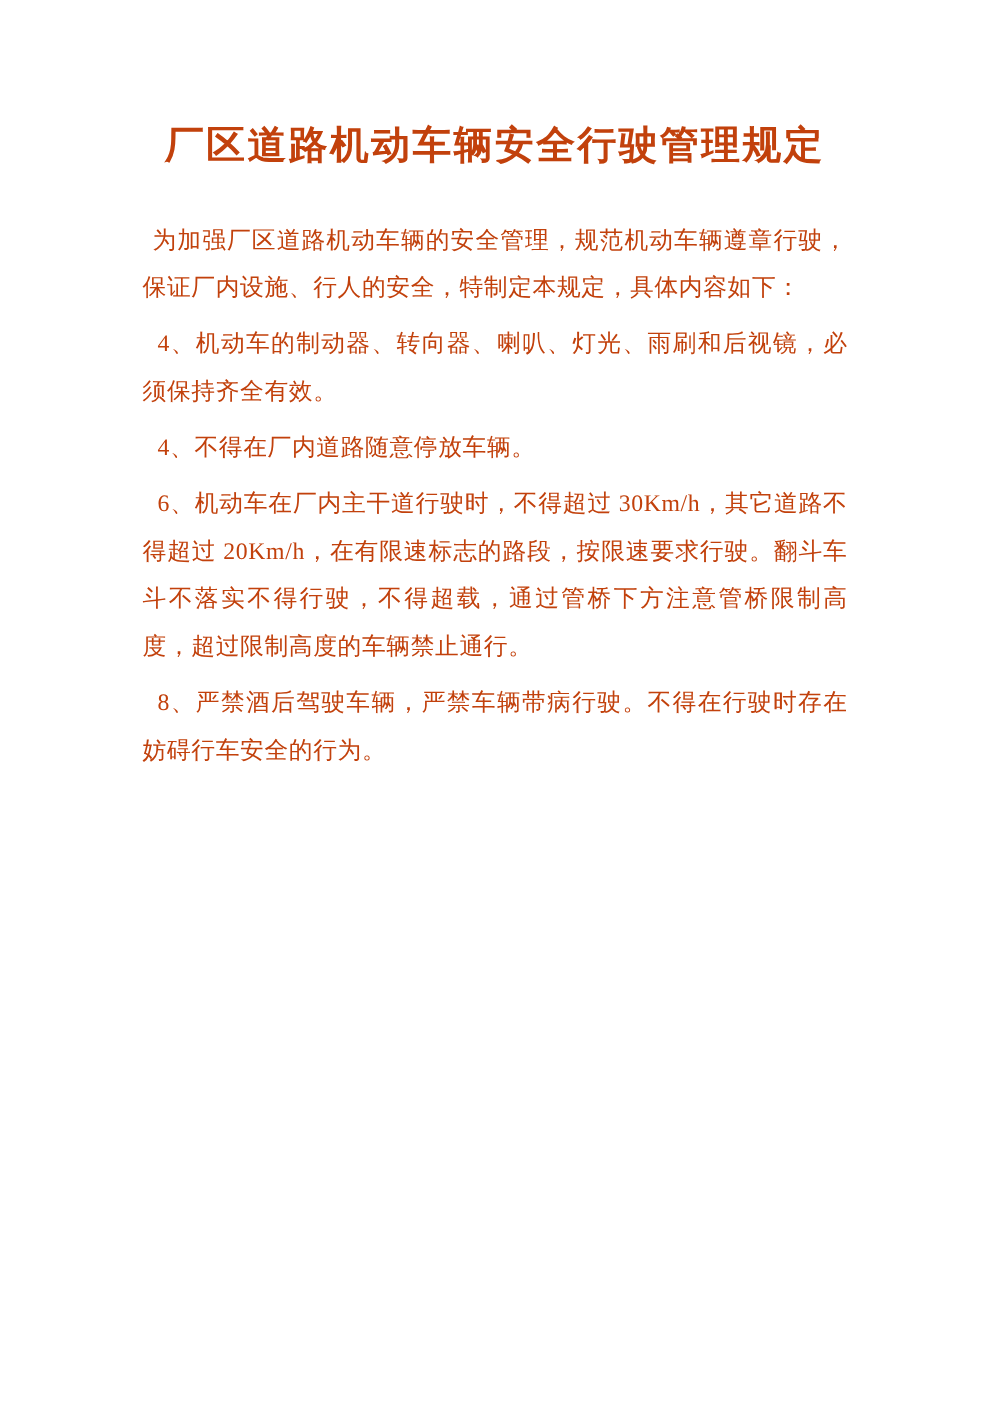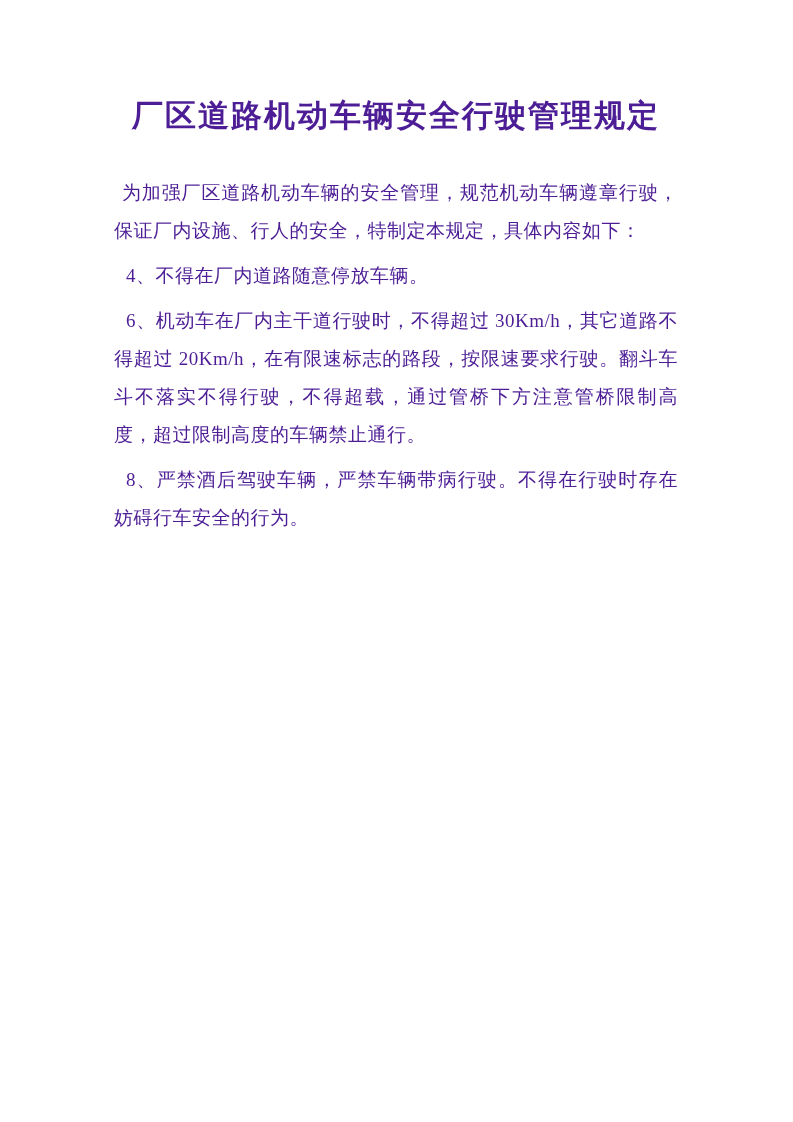--- a/index.html
+++ b/index.html
@@ -8,21 +8,21 @@
     background: #ffffff;
   }
   .page {
     position: relative;
     width: 793px;
     height: 1122px;
     box-sizing: border-box;
     background: #ffffff;
     padding: 94px 115px 0 114px;
     font-family: "Liberation Serif", "DejaVu Serif", serif;
-    color: #4c1d95;
+    color: #c2410c;
     overflow: hidden;
   }
   .doc-title {
     margin: 0 0 24px 0;
     font-size: 31px;
     font-weight: bold;
     text-align: center;
     letter-spacing: 2px;
     line-height: 44px;
     white-space: nowrap;
@@ -47,16 +47,17 @@
   }
 </style>
 </head>
 <body>
 
 <div class="page">
   <h1 class="doc-title">厂区道路机动车辆安全行驶管理规定</h1>
 
   <p class="para intro">为加强厂区道路机动车辆的安全管理，规范机动车辆遵章行驶，保证厂内设施、行人的安全，特制定本规定，具体内容如下：</p>
 
+  <p class="para item">4、机动车的制动器、转向器、喇叭、灯光、雨刷和后视镜，必须保持齐全有效。</p>
   <p class="para item">4、不得在厂内道路随意停放车辆。</p>
   <p class="para item">6、机动车在厂内主干道行驶时，不得超过 30Km/h，其它道路不得超过 20Km/h，在有限速标志的路段，按限速要求行驶。翻斗车斗不落实不得行驶，不得超载，通过管桥下方注意管桥限制高度，超过限制高度的车辆禁止通行。</p>
   <p class="para item">8、严禁酒后驾驶车辆，严禁车辆带病行驶。不得在行驶时存在妨碍行车安全的行为。</p>
 </div>
 
 </body></html>

